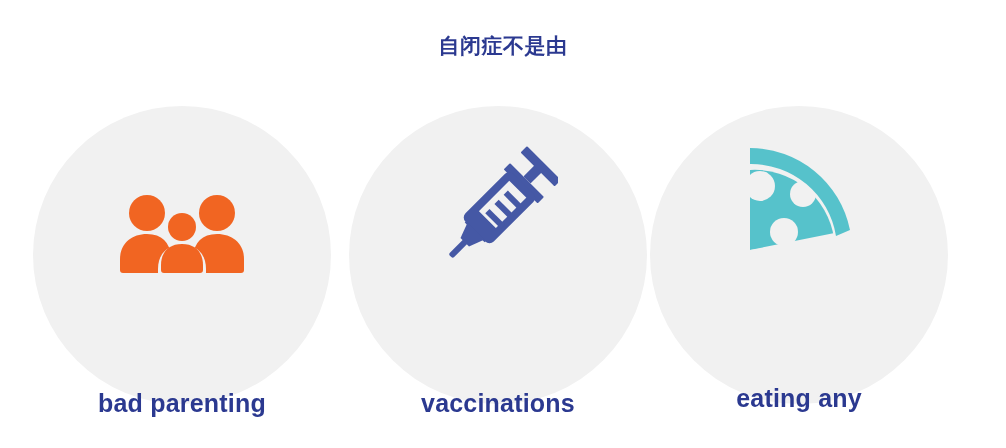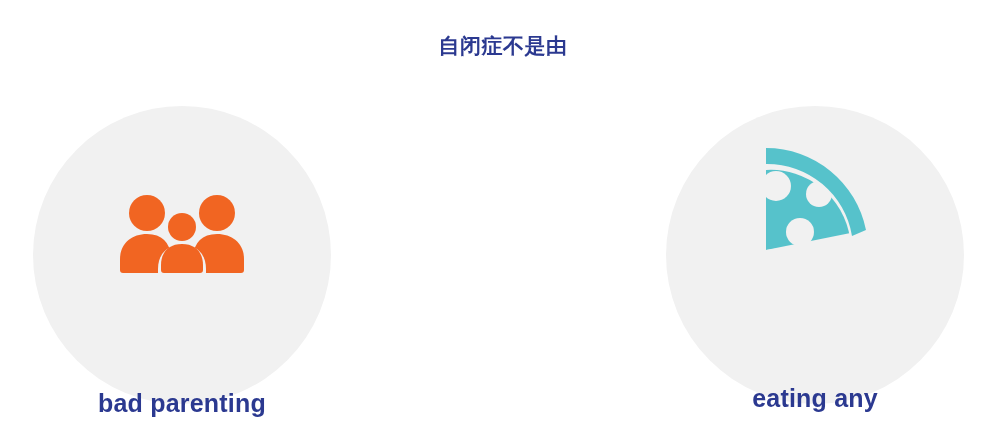--- a/index.html
+++ b/index.html
@@ -46,21 +46,21 @@
   .card {
     position: absolute;
     width: 298px;
     height: 298px;
     border-radius: 50%;
     background: #f1f1f1;
     top: 106px;
   }
   .card-1 { left: 33px; }
   .card-2 { left: 349px; }
-  .card-3 { left: 666px; }
+  .card-3 { left: 650px; }
 
   .icon-wrap {
     position: absolute;
     left: 0;
     width: 298px;
     height: 130px;
     top: 58px;
     display: flex;
     align-items: center;
     justify-content: center;
@@ -106,20 +106,47 @@
           <circle cx="65" cy="33" r="17" fill="#f1f1f1"></circle>
           <path d="M65 52 C49 52 41 62 41 76 L41 80 L89 80 L89 76 C89 62 81 52 65 52 Z" fill="#f1f1f1"></path>
 
           <circle cx="65" cy="34" r="14" fill="#f16522"></circle>
           <path d="M65 51 C51 51 44 60 44 72 L44 77 A3 3 0 0 0 47 80 L83 80 A3 3 0 0 0 86 77 L86 72 C86 60 79 51 65 51 Z" fill="#f16522"></path>
         </svg>
       </div>
       <div class="card-label label-1">bad parenting</div>
     </div>
 
+    <div class="card card-2">
+      <div class="icon-wrap icon-syringe">
+        <svg width="120" height="130" viewBox="0 0 120 130">
+          <g transform="rotate(45 60 65)" fill="#4558a5">
+
+            <rect x="55" y="2" width="10" height="22" rx="1"></rect>
+
+            <rect x="36" y="0" width="48" height="9" rx="1"></rect>
+
+            <rect x="36" y="24" width="48" height="9" rx="1"></rect>
+
+            <rect x="44" y="33" width="32" height="60" rx="2" fill="none" stroke="#4558a5" stroke-width="8"></rect>
+
+            <rect x="54" y="45" width="22" height="6"></rect>
+            <rect x="54" y="58" width="22" height="6"></rect>
+            <rect x="54" y="71" width="22" height="6"></rect>
+
+            <rect x="46" y="80" width="28" height="18"></rect>
+
+            <path d="M48 96 L72 96 L66 112 L54 112 Z"></path>
+
+            <rect x="57" y="110" width="6" height="22" rx="2"></rect>
+          </g>
+        </svg>
+      </div>
+      <div class="card-label label-2">vaccinations</div>
+    </div>
 
     <div class="card card-3">
       <div class="icon-wrap icon-pizza">
         <svg width="110" height="110" viewBox="0 0 110 110">
           <defs>
             <mask id="pizzaHoles">
               <rect x="0" y="0" width="110" height="110" fill="#000"></rect>
 
               <path d="M6 104 L6 2 A102 102 0 0 1 106 84 Z" fill="#fff"></path>
 

